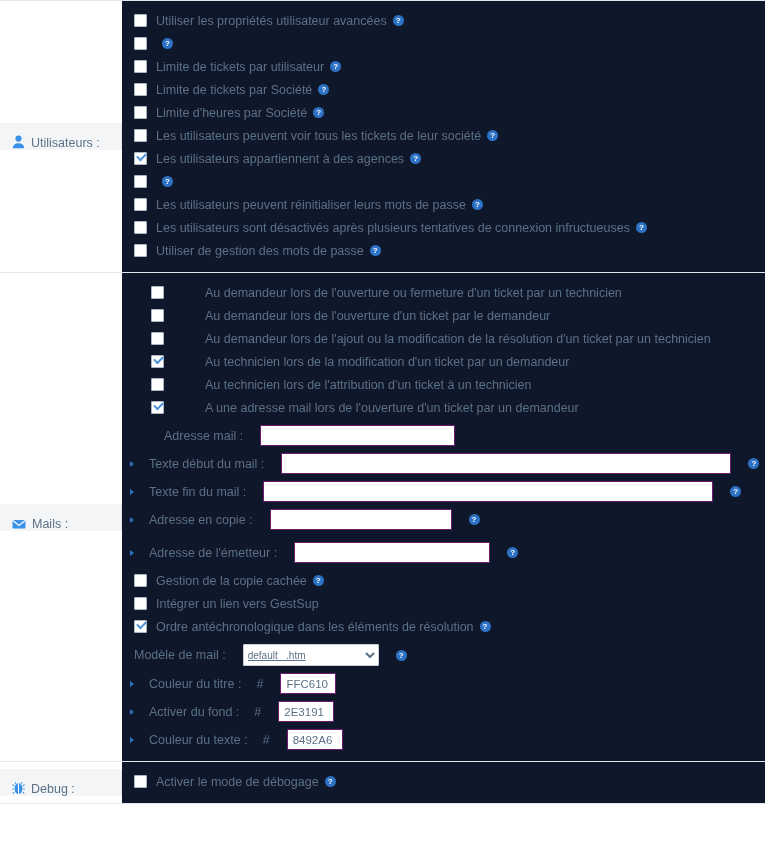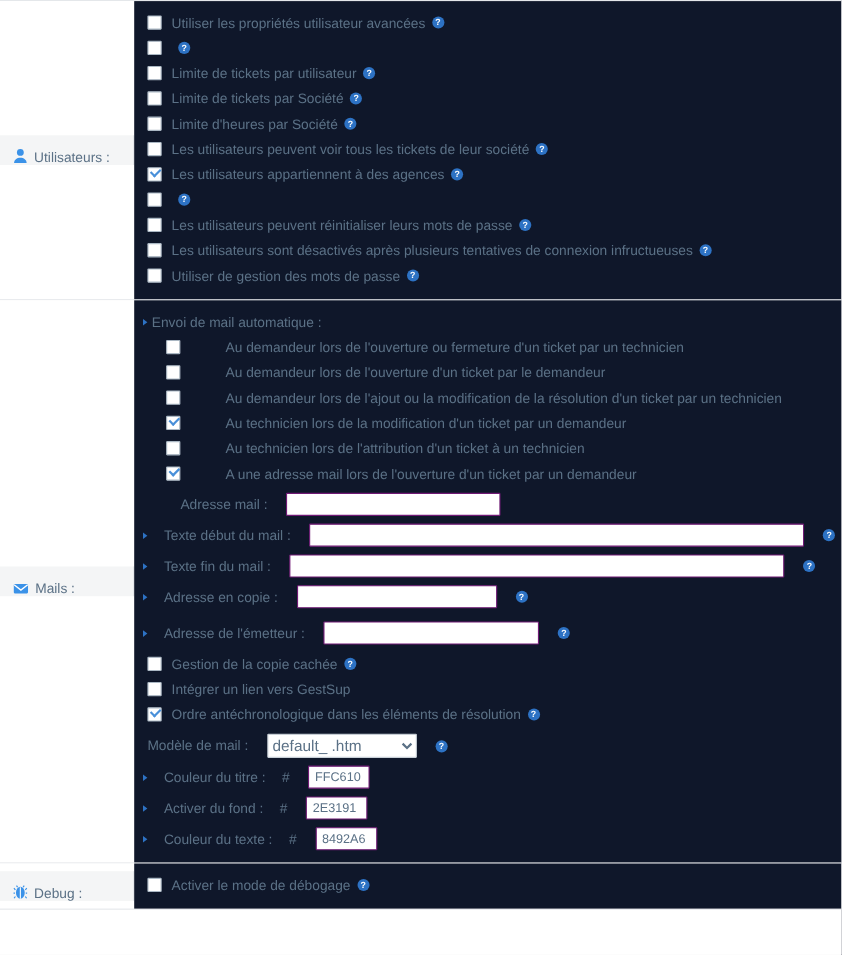--- a/index.html
+++ b/index.html
@@ -125,25 +125,26 @@
   .w-copy   { width: 182px; }
   .w-emit   { width: 183px; }
   .w-emit2  { width: 196px; }
   .w-color  { width: 56px; }
 
   select.sel {
     border: 1px solid #c8d0d8;
     background: #fff;
     height: 22px;
     width: 136px;
-    font-size: 14px;
+    font-size: 10px;
     color: #5b7186;
     margin-left: 6px;
     font-family: "Liberation Sans", sans-serif;
     border-radius: 1px;
+    text-decoration: underline;
   }
 
   .hash { margin-left: 4px; color: #5b7186; }
 
   .spacer6 { height: 5px; }
 </style>
 </head>
 <body>
 
 <div id="page">
@@ -222,24 +223,20 @@
       <span class="ico ico-mail">
         <svg width="14" height="14" viewBox="0 0 14 14">
             <rect x="0.5" y="3" width="13" height="8.5" rx="1" fill="#3b92e8"></rect>
             <path d="M0.8 3.6 L7 8.4 L13.2 3.6" stroke="#ffffff" stroke-width="1.3" fill="none"></path>
           </svg>
       </span>
       <span class="lbl-text">Mails :</span>
     </div>
     <div class="sec-body">
 
-      <div class="row grouphdr">
-        <span class="tri"></span>
-        <span class="fldlabel">Envoi de mail automatique :</span>
-      </div>
 
       <div class="row cb indent">
         <span class="chk"></span>
         <span class="lab">Au demandeur lors de l'ouverture ou fermeture d'un ticket par un technicien</span>
       </div>
       <div class="row cb indent">
         <span class="chk"></span>
         <span class="lab">Au demandeur lors de l'ouverture d'un ticket par le demandeur</span>
       </div>
       <div class="row cb indent">

